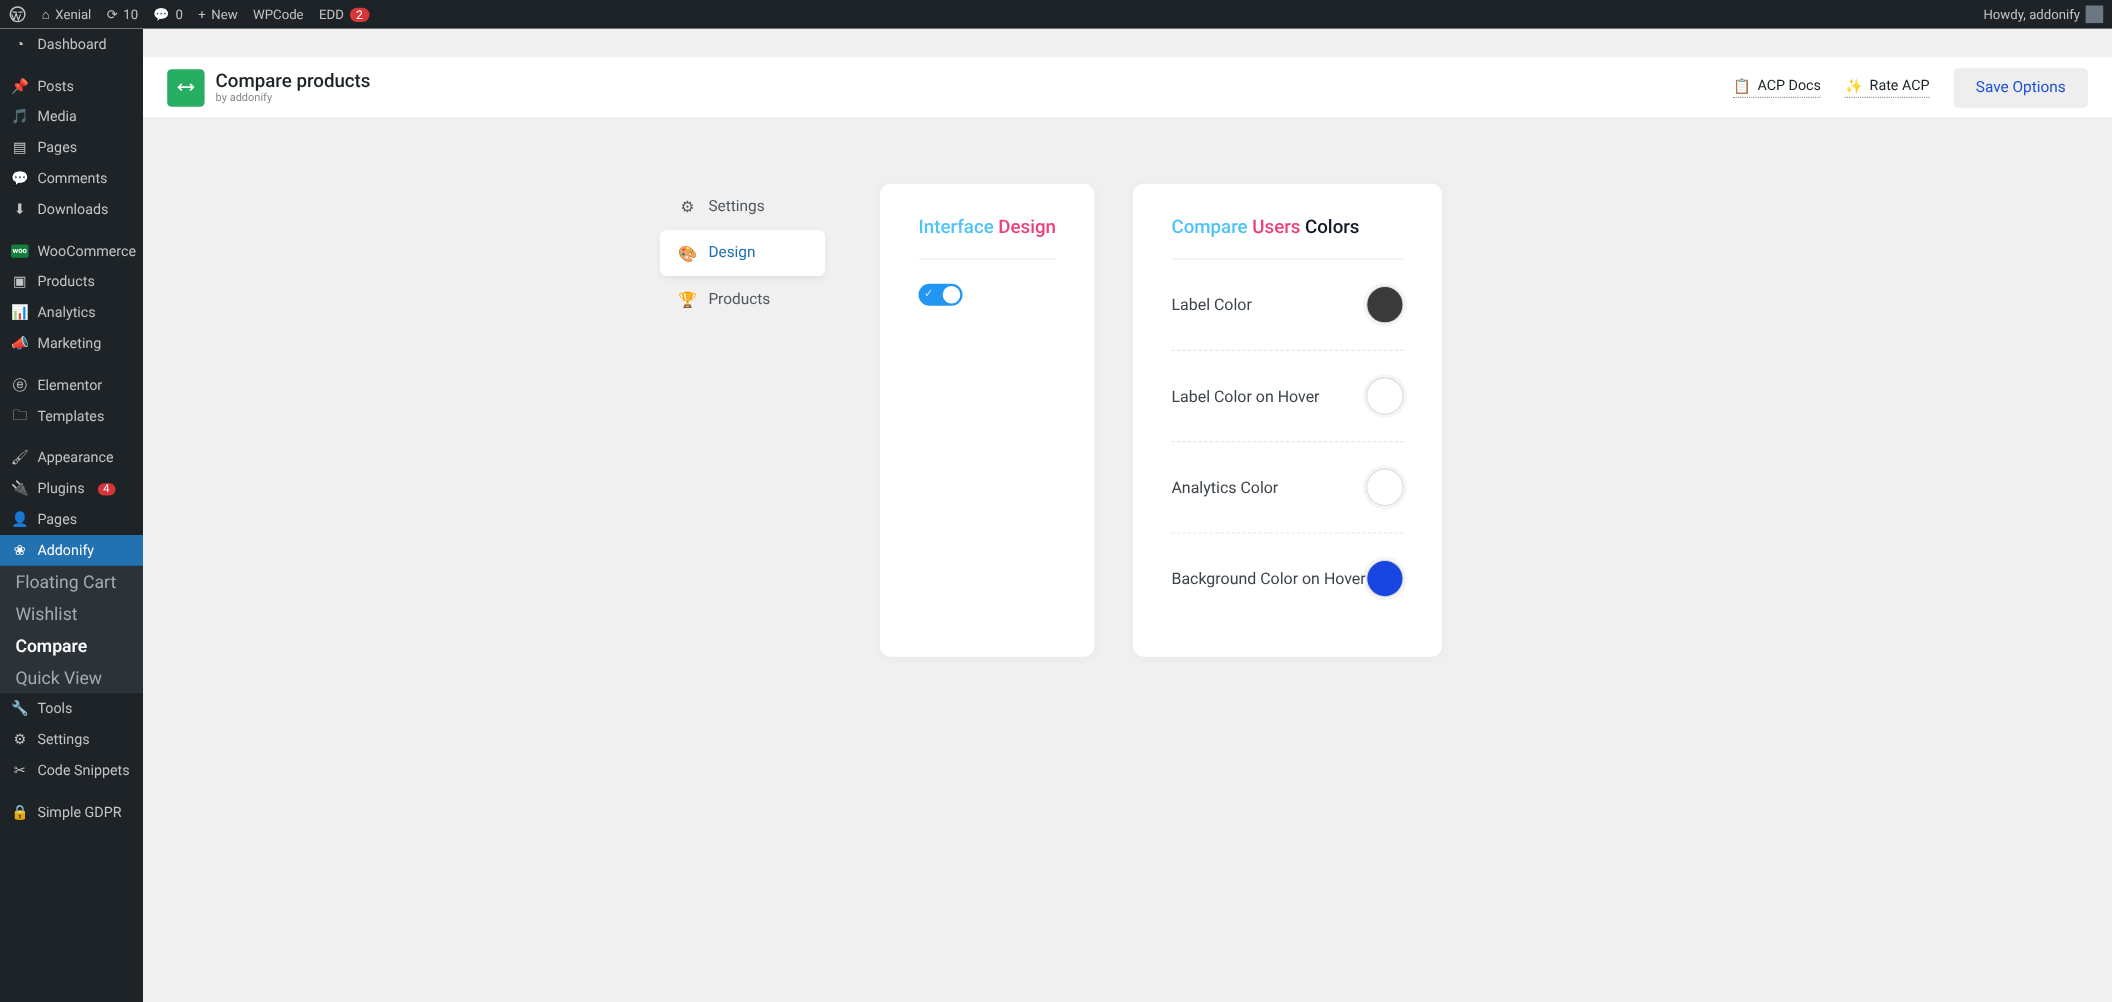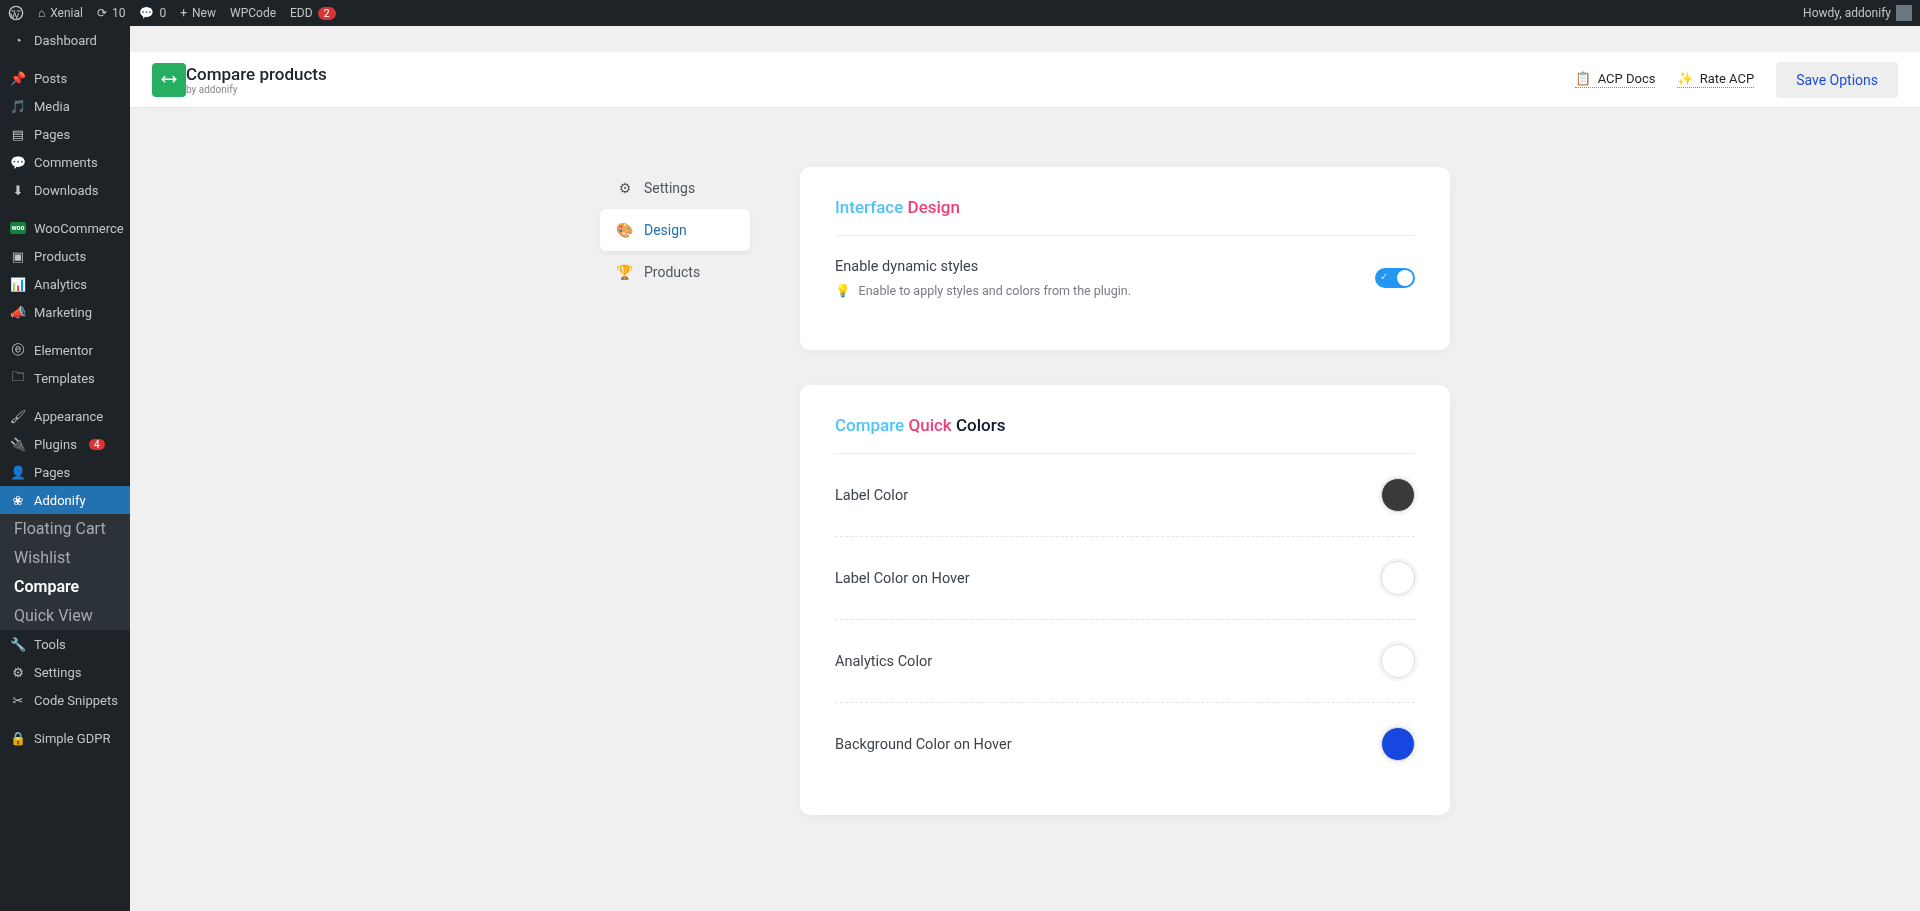--- a/index.html
+++ b/index.html
@@ -21,36 +21,36 @@
 .menu-sep { height: 10px; }
 .submenu { background: #2c3338; }
 .submenu .sub-item { padding: 5px 10px 5px 14px; font-size: 16px; color: #a7aaad; cursor: pointer; }
 .submenu .sub-item.current { color: #fff; font-weight: 600; }
 .menu-badge { background: #d63638; color: #fff; border-radius: 10px; padding: 0 5px; font-size: 10px; margin-left: 4px; }
 .woo-icon { width: 16px; height: 12px; background: #15803d; color: #fff; font-size: 7px; font-weight: bold; display: flex; align-items: center; justify-content: center; border-radius: 2px; }
 
 
 .main { margin-left: 130px; margin-top: 26px; }
 .page-header { background: #fff; height: 55px; display: flex; align-items: center; justify-content: space-between; padding: 0 22px; box-shadow: 0 1px 0 rgba(0,0,0,0.04); }
-.header-left { display: flex; align-items: center; }
+.header-left { display: flex; align-items: center; gap: 10px; }
 .header-logo { width: 34px; height: 34px; background: #27ae60; border-radius: 4px; display: flex; align-items: center; justify-content: center; color: #fff; }
 .header-title { font-size: 17px; font-weight: 500; color: #1d2327; }
 .header-sub { font-size: 10px; color: #888; }
 .header-right { display: flex; align-items: center; gap: 22px; }
 .header-link { display: flex; align-items: center; gap: 6px; color: #1d2327; font-size: 13px; border-bottom: 1px dotted #888; padding-bottom: 1px; cursor: pointer; }
 .save-btn { background: #eeeeee; color: #1d4ed8; border: none; padding: 10px 20px; font-size: 14px; border-radius: 4px; cursor: default; }
 
 
 .content { display: flex; padding: 60px 40px; gap: 50px; justify-content: center; align-items: flex-start; }
 .tabs { width: 150px; }
 .tab { display: flex; align-items: center; gap: 12px; padding: 13px 18px; font-size: 14px; color: #50575e; cursor: pointer; border-radius: 6px; }
 .tab.active { background: #fff; color: #2271b1; box-shadow: 0 2px 6px rgba(0,0,0,0.06); }
 .tab-icon { width: 14px; height: 14px; display: flex; align-items: center; justify-content: center; }
 
-.panels { width: 650px; display: flex; flex-direction: column; gap: 35px; }
+.panels { width: 650px; display: flex; flex-direction: row; gap: 35px; }
 .card { background: #fff; border-radius: 10px; padding: 30px 35px; box-shadow: 0 2px 12px rgba(0,0,0,0.04); }
 .card-title { font-size: 17px; font-weight: 500; padding-bottom: 18px; border-bottom: 1px solid #eee; }
 .ct-a { color: #4fc3f7; }
 .ct-b { color: #ec407a; }
 .ct-c { color: #0f172a; }
 
 .setting-row { display: flex; justify-content: space-between; align-items: center; padding: 22px 0; }
 .setting-label { font-size: 14.5px; color: #3c434a; }
 .setting-desc { display: flex; align-items: center; gap: 8px; margin-top: 8px; font-size: 12.5px; color: #787c82; }
 .bulb { color: #f5a623; }
@@ -241,35 +241,28 @@
       <div class="tab">
           <span class="tab-icon">🏆</span>
           <span>Products</span>
         </div>
     </div>
 
     <div class="panels">
       <div class="card">
         <div class="card-title"><span class="ct-a">Interface </span><span class="ct-b">Design</span></div>
         <div class="setting-row">
-          <div>
-            <div class="setting-label">Enable dynamic styles</div>
-            <div class="setting-desc">
-                <span class="bulb">💡</span>
-                <span>Enable to apply styles and colors from the plugin.</span>
-              </div>
-          </div>
           <div class="toggle">
               <span class="toggle-check">✓</span>
             </div>
         </div>
       </div>
 
       <div class="card">
-        <div class="card-title"><span class="ct-a">Compare </span><span class="ct-b">Quick </span><span class="ct-c">Colors</span></div>
+        <div class="card-title"><span class="ct-a">Compare </span><span class="ct-b">Users </span><span class="ct-c">Colors</span></div>
         <div class="color-row">
           <div class="color-label">Label Color</div>
           <div class="color-swatch" style="background:#3a3a3a"></div>
         </div>
         <div class="color-row">
           <div class="color-label">Label Color on Hover</div>
           <div class="color-swatch" style="background:#ffffff"></div>
         </div>
         <div class="color-row">
           <div class="color-label">Analytics Color</div>

